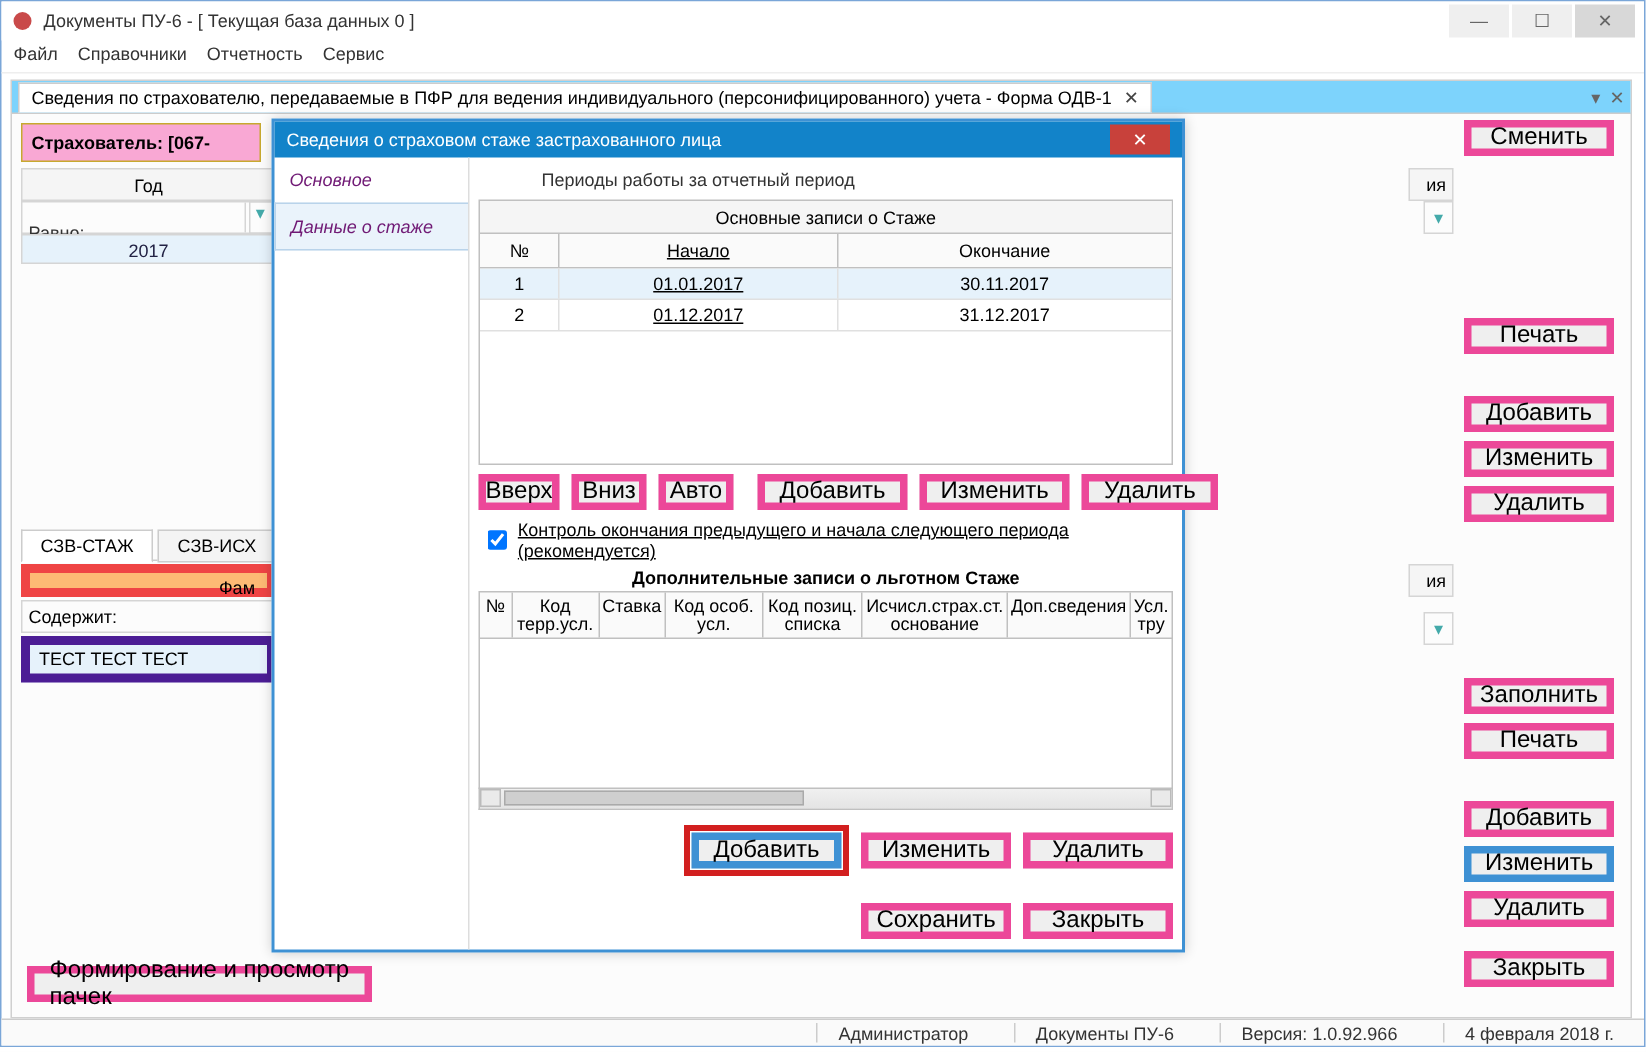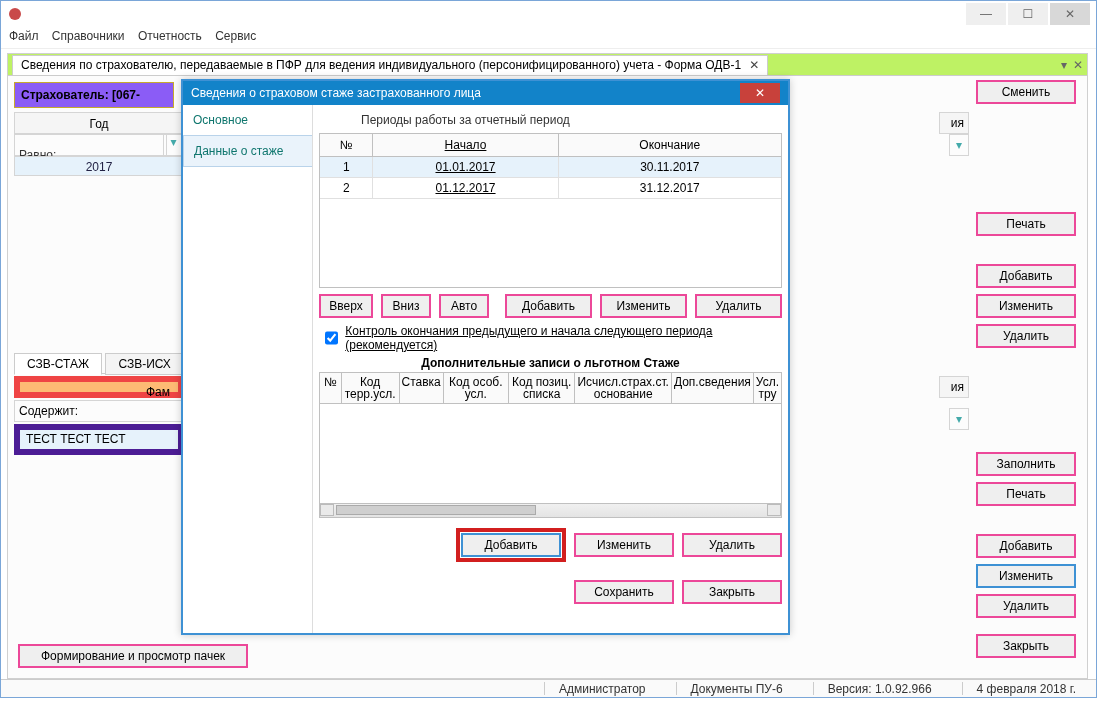--- a/index.html
+++ b/index.html
@@ -6,31 +6,31 @@
 body { margin: 0; background: #fff; width: 1097px; height: 701px; position: relative; overflow: hidden; }
 .win { border: 1px solid #7aa6d8; width: 1097px; height: 698px; position: relative; background:#fff; }
 .titlebar { height: 26px; display:flex; align-items:center; padding:0 6px; background:#fff; color:#333; }
 .titlebar .icon { width:16px; height:16px; margin-right:6px; color:#c94a4a; }
 .titlecaps { display:flex; margin-left:auto; }
 .tcap { width:40px; height:22px; display:flex; align-items:center; justify-content:center; background:#efefef; margin-left:2px; color:#666; }
 .tcap.close { background:#d8d8d8; }
 .menubar { height:22px; padding:2px 8px; color:#333; border-bottom:1px solid #eee; }
 .menubar span { margin-right:10px; }
 .docarea { position:absolute; left:6px; top:52px; right:8px; bottom:18px; border:1px solid #d0d0d0; background:#fcfcfc; }
-.tabstrip { position:absolute; top:0; left:0; right:0; height:22px; border-bottom:1px solid #ccc; background:#bef264; display:flex; align-items:center; padding:0 4px; }
+.tabstrip { position:absolute; top:0; left:0; right:0; height:22px; border-bottom:1px solid #ccc; background:#7dd3fc; display:flex; align-items:center; padding:0 4px; }
 .doctab { height:20px; padding:2px 8px; background:#fff; border:1px solid #ccc; border-bottom:none; font-size:11.5px; display:flex; align-items:center;}
 .doctab .x { margin-left:8px; color:#444; }
 .tabstrip .right { margin-left:auto; display:flex; gap:6px; color:#666; }
-.insurer-bar { position:absolute; top:28px; left:6px; height:26px; width:160px; background:#8b5cf6; border:1px solid #c7a92f; display:flex; align-items:center; padding:0 6px; font-weight:bold;}
+.insurer-bar { position:absolute; top:28px; left:6px; height:26px; width:160px; background:#f9a8d4; border:1px solid #c7a92f; display:flex; align-items:center; padding:0 6px; font-weight:bold;}
 .colhead { position:absolute; top:58px; left:6px; height:22px; width:170px; border:1px solid #d5d5d5; background:#f5f5f5; text-align:center; line-height:22px;}
 .filterrow { position:absolute; top:80px; left:6px; height:22px; width:170px; border:1px solid #d5d5d5; display:flex;}
 .filterrow .lab { flex:1; padding:13px 4px; color:#333; }
 .filterrow .funnel { width:20px; border-left:1px solid #d5d5d5; text-align:center; color:#4aa; }
 .yearcell { position:absolute; top:102px; left:6px; height:20px; width:170px; border:1px solid #d5d5d5; background:#e6f2fb; text-align:center; line-height:20px; color:#224;}
-.btn { border:2px solid #ec4899; background:#efefef; height:24px; display:flex; align-items:center; justify-content:center; padding:0 10px; font-size:12px; }
+.btn { border:5px solid #ec4899; background:#efefef; height:24px; display:flex; align-items:center; justify-content:center; padding:0 10px; font-size:16px; }
 .rightpanel { position:absolute; right:6px; top:26px; width:105px; bottom:40px;}
 .rightpanel .btn{ width:100px; margin-bottom:10px;}
 .rp-change{ position:absolute; top:0;}
 .rp-print1{ position:absolute; top:132px;}
 .rp-add1{ position:absolute; top:184px;}
 .rp-edit1{ position:absolute; top:214px;}
 .rp-del1{ position:absolute; top:244px;}
 .rp-fill{ position:absolute; top:372px;}
 .rp-print2{ position:absolute; top:402px;}
 .rp-add2{ position:absolute; top:454px;}
@@ -45,21 +45,21 @@
 .containrow .lab{ flex:1; padding:3px 4px;}
 .testrow{ position:absolute; left:6px; top:370px; height:31px; width:170px; border:6px solid #4c1d95; background:#e6f2fb; padding:2px 6px;}
 .formbtn{ position:absolute; left:10px; bottom:10px; }
 .statusbar{ position:absolute; left:0; right:0; bottom:0; height:18px; border-top:1px solid #ccc; background:#fafafa; font-size:11px; display:flex; justify-content:flex-end; gap:30px; padding:2px 20px; color:#333; }
 .statusbar span{ border-left:1px solid #ccc; padding-left:14px;}
 
 .modal { position:absolute; left:180px; top:78px; width:609px; height:556px; border:2px solid #3e91d4; background:#fff; box-shadow:0 0 8px rgba(0,0,0,0.2);}
 .modal .mtitle{ height:24px; background:#1283c9; color:#fff; display:flex; align-items:center; padding:0 8px; font-size:12px;}
 .modal .mtitle .mclose{ margin-left:auto; width:40px; height:20px; background:#c8413b; color:#fff; text-align:center; line-height:20px;}
 .modal .side{ position:absolute; left:0; top:24px; width:130px; bottom:0; border-right:1px solid #ddd;}
-.modal .side .sitem{ padding:8px 10px; color:#0f766e; }
+.modal .side .sitem{ padding:8px 10px; color:#701a75;font-style:italic; }
 .modal .side .sitem.active{ background:#eaf3fb; border:1px solid #b9d3ea; border-right:none;}
 .modal .main{ position:absolute; left:130px; right:0; top:24px; bottom:0; padding:6px;}
 .periods-title{ padding:2px 0 6px 2px; color:#333;margin-left:40px;}
 .grid1{ border:1px solid #c0c0c0;}
 .ghead{ background:#f5f5f5; text-align:center; height:22px; line-height:22px; border-bottom:1px solid #c0c0c0; font-weight:normal;}
 .gcols{ display:flex; border-bottom:1px solid #c0c0c0; background:#fafafa;}
 .gcols div{ text-align:center; padding:4px 0; border-right:1px solid #c0c0c0;}
 .gcols div:last-child{border-right:none;}
 .grow{ display:flex; border-bottom:1px solid #e0e0e0;}
 .grow div{ text-align:center; padding:3px 0; border-right:1px solid #e0e0e0;}
@@ -86,20 +86,21 @@
 .funnelcell{ position:absolute; width:20px; height:22px; border:1px solid #d5d5d5; color:#4aa; text-align:center; line-height:20px;}
 </style>
 </head>
 <body>
 
 <div class="win">
   <div class="titlebar">
     <svg class="icon" viewBox="0 0 16 16">
         <circle cx="8" cy="8" r="6" fill="#c94a4a"></circle>
       </svg>
+    <span>Документы ПУ-6  -  [ Текущая база данных 0 ]</span>
     <div class="titlecaps">
       <div class="tcap">—</div>
       <div class="tcap">☐</div>
       <div class="tcap close">✕</div>
     </div>
   </div>
   <div class="menubar">
     <span>Файл</span>
     <span>Справочники</span>
     <span>Отчетность</span>
@@ -176,20 +177,21 @@
       <span>Сведения о страховом стаже застрахованного лица</span>
       <div class="mclose">✕</div>
     </div>
     <div class="side">
       <div class="sitem">Основное</div>
       <div class="sitem active">Данные о стаже</div>
     </div>
     <div class="main">
       <div class="periods-title">Периоды работы за отчетный период</div>
       <div class="grid1">
+        <div class="ghead">Основные записи о Стаже</div>
         <div class="gcols">
           <div class="c-no">№</div>
           <div class="c-start">Начало</div>
           <div class="c-end">Окончание</div>
         </div>
         <div class="gbody">
           <div class="grow sel">
             <div class="c-no">1</div>
             <div class="c-start">01.01.2017</div>
             <div class="c-end">30.11.2017</div>

